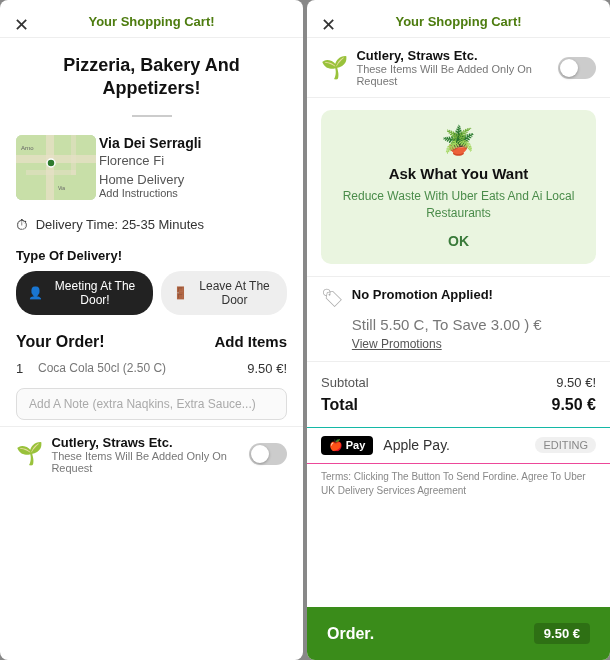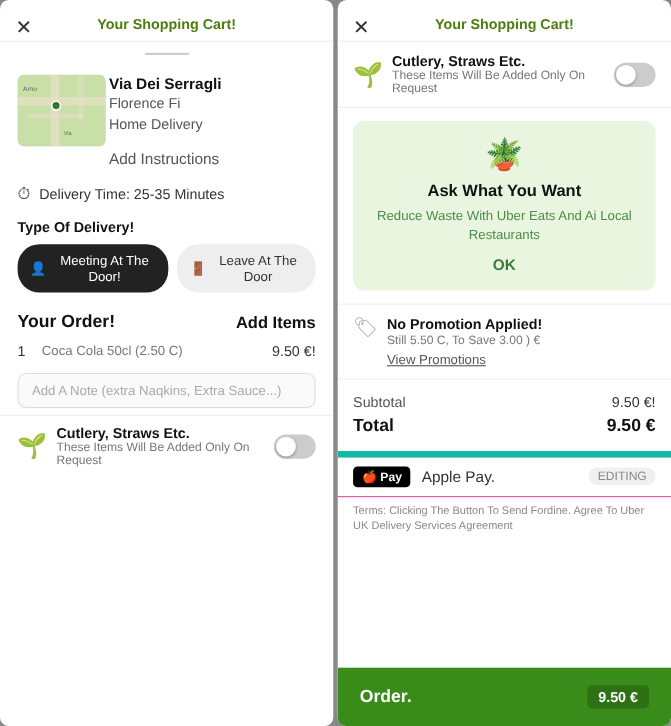--- a/index.html
+++ b/index.html
@@ -108,23 +108,23 @@
       font-size: 13px;
       color: #555;
       margin-top: 2px;
     }
     .home-delivery {
       font-size: 13px;
       color: #555;
       margin-top: 4px;
     }
     .add-instructions {
-      font-size: 14px;
+      font-size: 11px;
       color: #555;
-      margin-top: 16px;
+      margin-top: 0;
     }
     .delivery-time-row {
       display: flex;
       align-items: center;
       padding: 8px 16px;
       gap: 8px;
       font-size: 13px;
       color: #333;
     }
     .clock-icon {
@@ -310,23 +310,23 @@
     }
     .promo-info {
       flex: 1;
     }
     .promo-title {
       font-size: 13px;
       font-weight: 600;
       color: #111;
     }
     .promo-sub {
-      font-size: 11px;
+      font-size: 15px;
       color: #777;
-      margin-top: 2px;
+      margin-top: 14px;
     }
     .view-promos {
       font-size: 12px;
       color: #555;
       text-decoration: underline;
       margin-top: 4px;
       cursor: pointer;
     }
     .totals-section {
       padding: 10px 14px;
@@ -348,21 +348,21 @@
     .total-row-bold .total-value {
       font-size: 16px;
       font-weight: 700;
       color: #111;
     }
     .payment-row {
       display: flex;
       align-items: center;
       padding: 8px 14px;
       gap: 10px;
-      border-top: 6px solid #14b8a6;
+      border-top: 1px solid #14b8a6;
     }
     .apple-pay-icon {
       background: #000;
       color: #fff;
       font-size: 11px;
       padding: 3px 8px;
       border-radius: 4px;
       font-weight: 600;
     }
     .payment-label {
@@ -418,20 +418,21 @@
 
 <div class="screens-container">
 
   <div class="screen">
     <div class="screen-header">
       <button class="close-btn">✕</button>
       <span class="screen-title">Your Shopping Cart!</span>
     </div>
 
     <div class="screen-content">
+      <div class="restaurant-title">Pizzeria, Bakery And Appetizers!</div>
 
       <div class="divider-line"></div>
 
       <div class="map-address-row">
         <div class="map-thumbnail">
           <div class="map-bg">
             <svg class="map-svg" viewBox="0 0 80 65">
               <rect width="80" height="65" fill="#c8dfa8"></rect>
               <rect x="0" y="20" width="80" height="8" fill="#e8e0c8" opacity="0.7"></rect>
               <rect x="30" y="0" width="8" height="65" fill="#e8e0c8" opacity="0.7"></rect>

